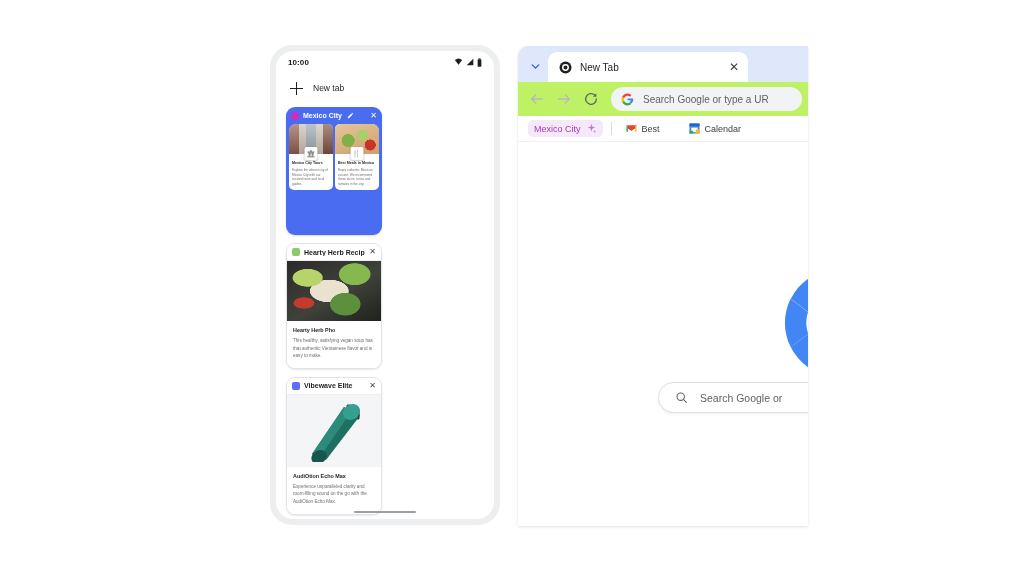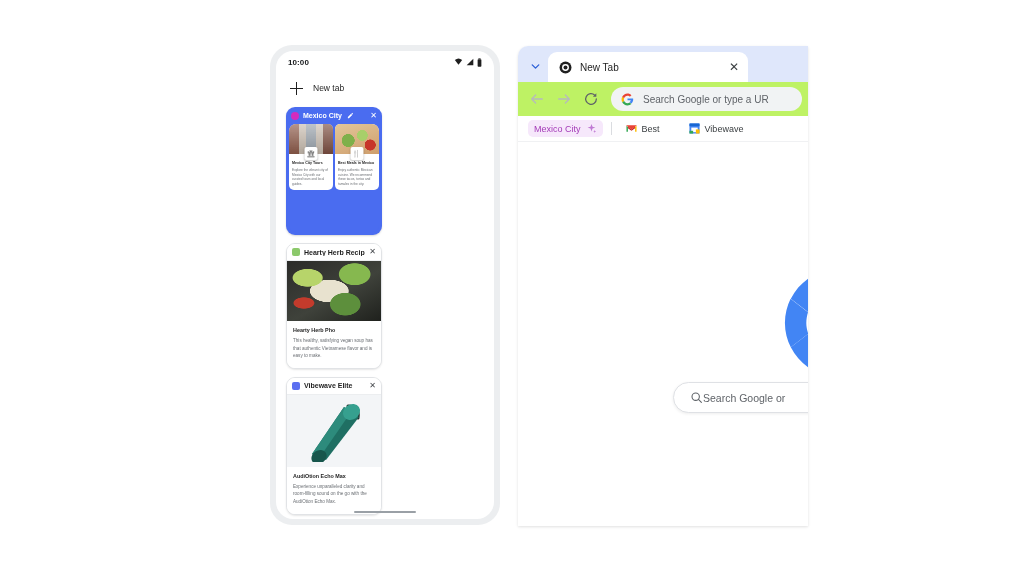--- a/index.html
+++ b/index.html
@@ -207,24 +207,24 @@
   .bm-fav { width: 11px; height: 11px; flex: 0 0 11px; }
 
   .page {
     position: relative; height: calc(100% - 96px); background: #fff; overflow: hidden;
   }
   .bigG {
     position: absolute; left: 262px; top: 122px;
     width: 118px; height: 118px;
   }
   .page-search {
-    position: absolute; left: 155px; top: 240px;
+    position: absolute; left: 140px; top: 240px;
     width: 230px; height: 31px;
     border: 1px solid #dfe1e5; border-radius: 18px;
-    display: flex; align-items: center; gap: 0;
+    display: flex; align-items: center; gap: 12px;
     padding: 0 16px; background: #fff;
     box-shadow: 0 1px 3px rgba(32,33,36,.08);
   }
   .page-search-text { font-size: 10.5px; color: #5f6368; white-space: nowrap; }
 </style>
 </head>
 <body>
 
 <div class="stage">
 
@@ -405,21 +405,21 @@
       </div>
       <span class="bm-sep" style="visibility:hidden"></span>
       <div class="bm">
         <svg class="bm-fav" viewBox="0 0 24 24">
           <rect x="1" y="1" width="22" height="22" rx="2" fill="#4285F4"></rect>
           <rect x="1" y="1" width="22" height="6" fill="#1967D2"></rect>
           <rect x="5" y="10" width="14" height="10" fill="#fff"></rect>
           <rect x="15" y="14" width="8" height="9" fill="#FBBC05"></rect>
           <rect x="1" y="17" width="8" height="6" fill="#34A853"></rect>
         </svg>
-        <span>Vibewave</span>
+        <span>Calendar</span>
       </div>
     </div>
 
     <div class="page">
       <svg class="bigG" viewBox="0 0 48 48">
         <path fill="#4285F4" d="M45 24c0-1.6-.1-2.7-.4-3.9H24v7.1h12c-.2 1.9-1.5 4.8-4.4 6.7l6.7 5.2C42.2 35.3 45 30.1 45 24z"></path>
         <path fill="#4285F4" d="M24 46c5.9 0 10.9-2 14.5-5.3l-6.9-5.4c-1.9 1.3-4.4 2.2-7.6 2.2-5.8 0-10.7-3.8-12.5-9.1l-7.1 5.5C8.1 41.1 15.4 46 24 46z"></path>
         <path fill="#4285F4" d="M11.5 28.4c-.5-1.4-.8-2.9-.8-4.4s.3-3 .7-4.4l-7.1-5.5C2.9 17 2 20.4 2 24s.9 7 2.4 9.9l7.1-5.5z"></path>
         <path fill="#4285F4" d="M24 10.6c4.1 0 6.9 1.8 8.5 3.3l6.2-6C34.9 4.4 29.9 2 24 2 15.4 2 8.1 6.9 4.4 14.1l7.1 5.5C13.3 14.4 18.2 10.6 24 10.6z"></path>
       </svg>

